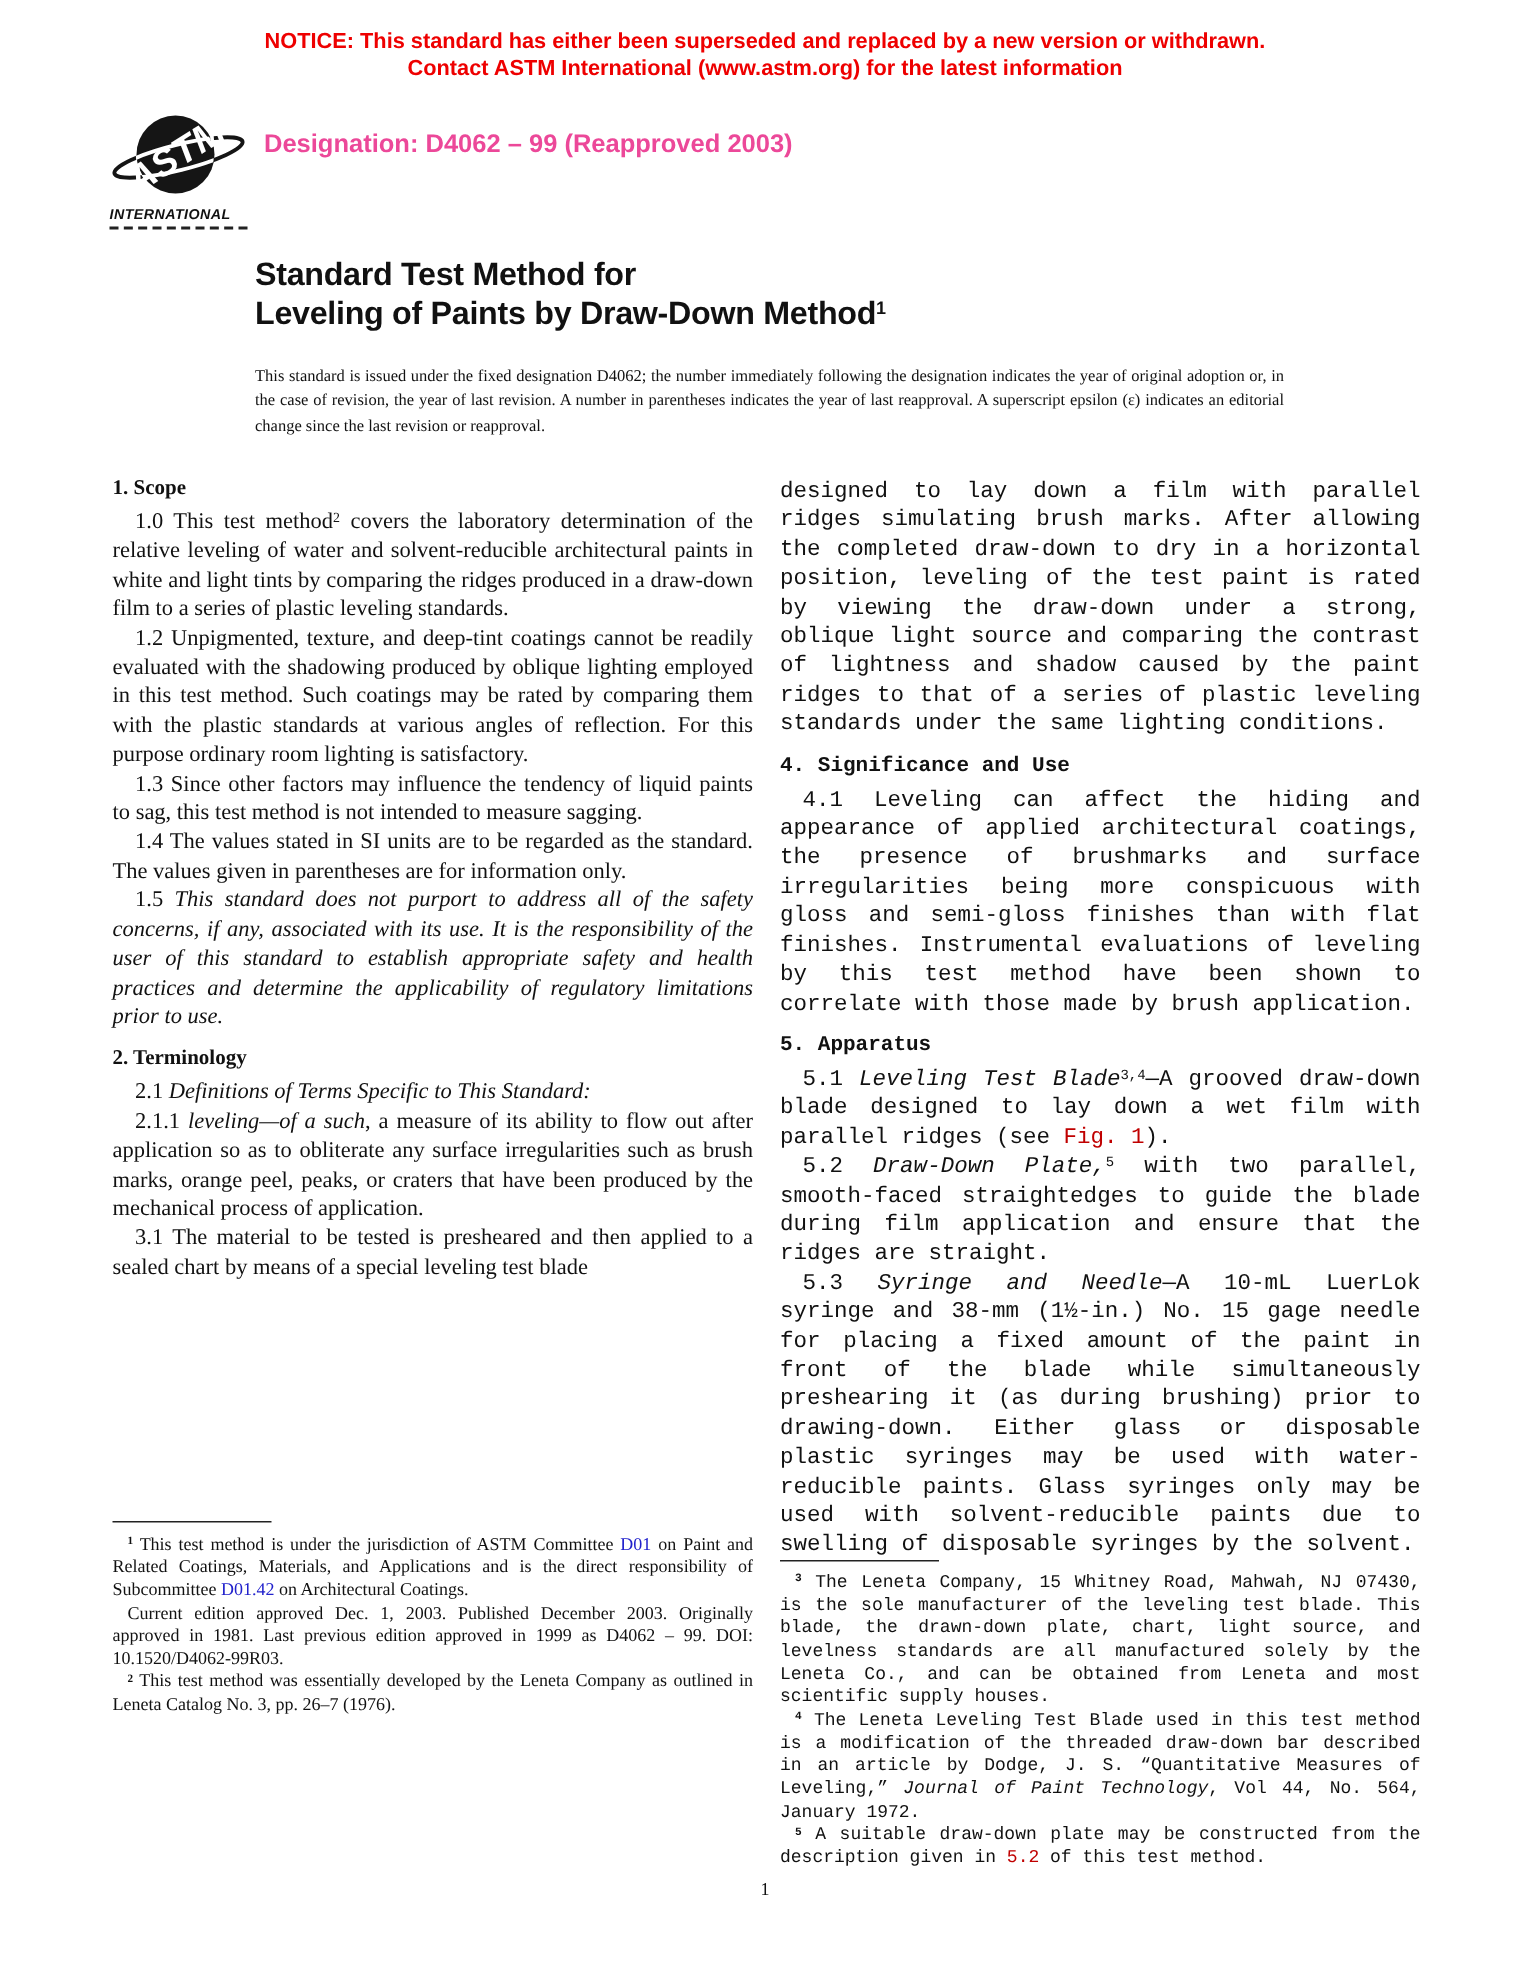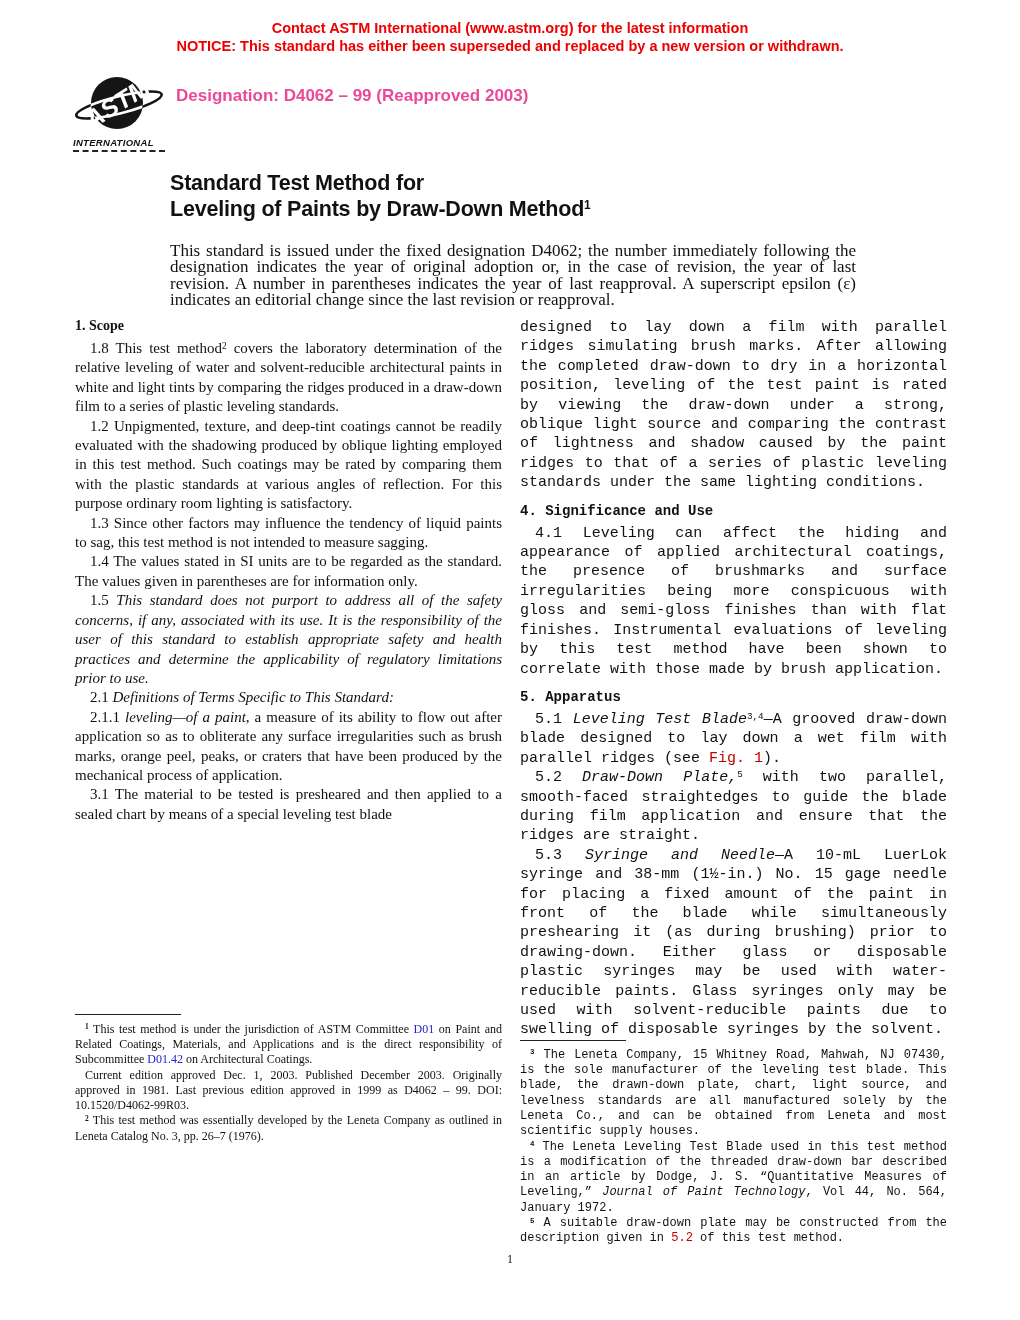--- a/index.html
+++ b/index.html
@@ -18,21 +18,21 @@
   .designation{position:absolute;left:176px;top:86px;
                font-family:"Liberation Sans","DejaVu Sans",sans-serif;
                font-weight:bold;font-size:17px;color:#ec4899;}
 
   .title{position:absolute;left:170px;top:170px;
          font-family:"Liberation Sans","DejaVu Sans",sans-serif;
          font-weight:bold;font-size:21.5px;line-height:26px;letter-spacing:-.2px;color:#111;}
   .title .t-sup{font-size:12px;position:relative;top:-7px;}
 
   .issuance{position:absolute;left:170px;top:243px;width:686px;
-            font-size:17px;line-height:16.4px;text-align:justify;}
+            font-size:11px;line-height:16.4px;text-align:justify;}
 
   .col{position:absolute;top:318px;width:427px;height:826px;display:flex;flex-direction:column;}
   .col-left{left:75px;}
   .col-right{left:520px;font-family:Liberation Mono, monospace;}
 
   .para{margin:0;font-size:15px;line-height:19.4px;text-align:justify;text-indent:15px;hyphens:auto;}
   .noindent{text-indent:0;}
   .h{margin:10px 0 5px 0;font-size:14px;font-weight:bold;text-indent:0;}
   .body-blocks .h:first-child{margin-top:0;}
 
@@ -49,22 +49,22 @@
 
   .footer{position:absolute;left:75px;top:1212px;width:872px;font-size:10.6px;}
   .pagenum{position:absolute;top:1252px;left:0;width:100%;text-align:center;font-size:12px;}
 </style>
 </head>
 <body>
 
 <div class="page">
 
   <div class="notice">
+    <div>NOTICE: This standard has either been superseded and replaced by a new version or withdrawn.</div>
     <div>Contact ASTM International (www.astm.org) for the latest information</div>
-    <div>NOTICE: This standard has either been superseded and replaced by a new version or withdrawn.</div>
   </div>
 
   <div class="logo">
     <svg width="92" height="62" viewBox="0 0 92 62">
       <defs>
           <clipPath id="globeclip">
             <circle cx="44" cy="29" r="26"></circle>
           </clipPath>
         </defs>
       <ellipse cx="46" cy="31" rx="44" ry="8.5" fill="none" stroke="#151515" stroke-width="2.6" transform="rotate(-14 46 31)"></ellipse>
@@ -80,27 +80,28 @@
   <div class="title">
     <div>Standard Test Method for</div>
     <div><span>Leveling of Paints by Draw-Down Method</span><span class="t-sup">1</span></div>
   </div>
 
   <div class="issuance">This standard is issued under the fixed designation D4062; the number immediately following the designation indicates the year of original adoption or, in the case of revision, the year of last revision. A number in parentheses indicates the year of last reapproval. A superscript epsilon (ε) indicates an editorial change since the last revision or reapproval.</div>
 
   <div class="col col-left">
     <div class="body-blocks">
         <p class="h">1. Scope</p>
-        <p class="para"><span>1.8 This test method</span><sup>2</sup><span> covers the laboratory determination of the relative leveling of water and solvent-reducible architectural paints in white and light tints by comparing the ridges produced in a draw-down film to a series of plastic leveling standards.</span></p>
+        <p class="para"><span>1.0 This test method</span><sup>2</sup><span> covers the laboratory determination of the relative leveling of water and solvent-reducible architectural paints in white and light tints by comparing the ridges produced in a draw-down film to a series of plastic leveling standards.</span></p>
         <p class="para"><span>1.2 Unpigmented, texture, and deep-tint coatings cannot be readily evaluated with the shadowing produced by oblique lighting employed in this test method. Such coatings may be rated by comparing them with the plastic standards at various angles of reflection. For this purpose ordinary room lighting is satisfactory.</span></p>
         <p class="para"><span>1.3 Since other factors may influence the tendency of liquid paints to sag, this test method is not intended to measure sagging.</span></p>
         <p class="para"><span>1.4 The values stated in SI units are to be regarded as the standard. The values given in parentheses are for information only.</span></p>
         <p class="para"><span>1.5 </span><span class="seg-i">This standard does not purport to address all of the safety concerns, if any, associated with its use. It is the responsibility of the user of this standard to establish appropriate safety and health practices and determine the applicability of regulatory limitations prior to use.</span></p>
+        <p class="h">2. Terminology</p>
         <p class="para"><span>2.1 </span><span class="seg-i">Definitions of Terms Specific to This Standard:</span></p>
-        <p class="para"><span>2.1.1 </span><span class="seg-i">leveling—of a paint</span><span>, a measure of its ability to flow out after application so as to obliterate any surface irregularities such as brush marks, orange peel, peaks, or craters that have been produced by the mechanical process of application.</span></p>
+        <p class="para"><span>2.1.1 </span><span class="seg-i">leveling—of a such</span><span>, a measure of its ability to flow out after application so as to obliterate any surface irregularities such as brush marks, orange peel, peaks, or craters that have been produced by the mechanical process of application.</span></p>
         <p class="para"><span>3.1 The material to be tested is presheared and then applied to a sealed chart by means of a special leveling test blade</span></p>
       </div>
     <div class="fn-block">
       <div class="fn-sep"></div>
       <div class="fn">
           <p class="para"><sup>1</sup><span> This test method is under the jurisdiction of ASTM Committee </span><span class="seg-blue">D01</span><span> on Paint and Related Coatings, Materials, and Applications and is the direct responsibility of Subcommittee </span><span class="seg-blue">D01.42</span><span> on Architectural Coatings.</span></p>
           <p class="para"><span>Current edition approved Dec. 1, 2003. Published December 2003. Originally approved in 1981. Last previous edition approved in 1999 as D4062 – 99. DOI: 10.1520/D4062-99R03.</span></p>
           <p class="para"><sup>2</sup><span> This test method was essentially developed by the Leneta Company as outlined in Leneta Catalog No. 3, pp. 26–7 (1976).</span></p>
         </div>
     </div>

